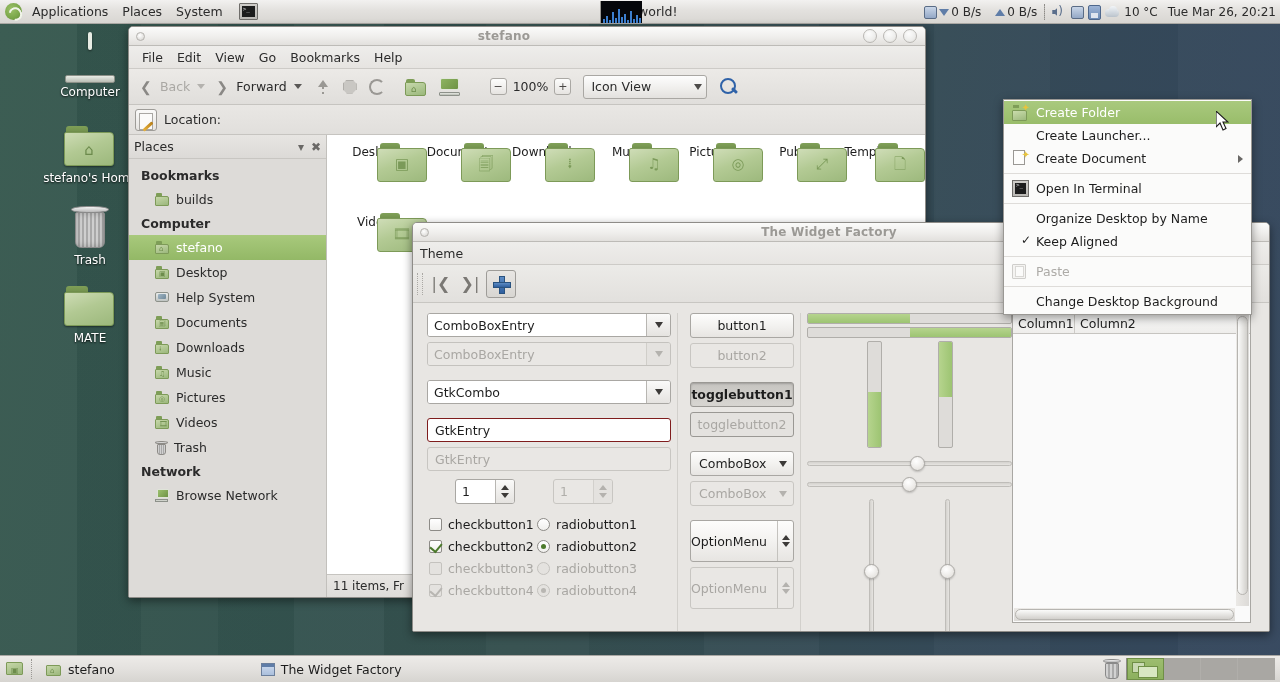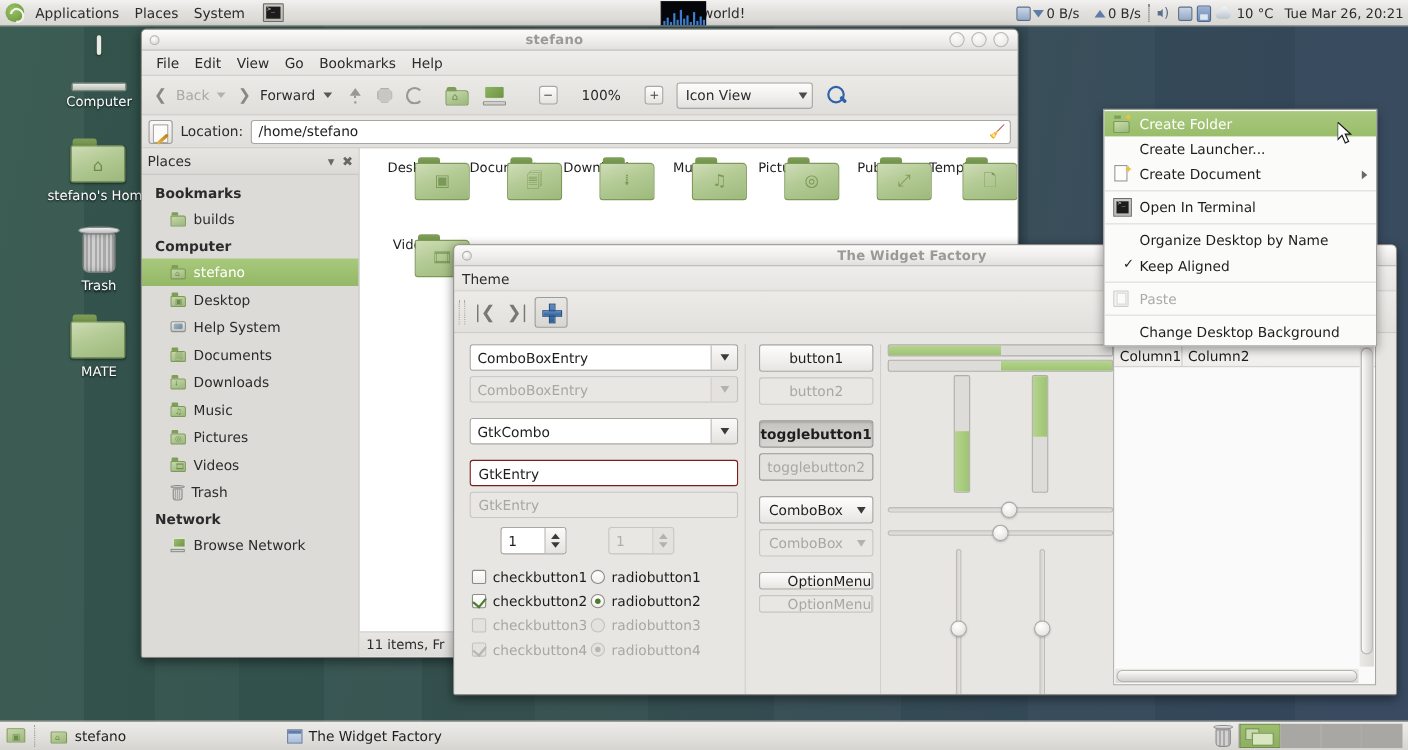--- a/index.html
+++ b/index.html
@@ -211,21 +211,21 @@
   .t-computer { width:22px;height:18px;position:relative; }
   .t-computer .s { position:absolute;left:1px;top:0;width:19px;height:12px;border-radius:2px;
     background:linear-gradient(135deg,#8db461,#6f9345);border:1px solid #e2e6dc; }
   .t-computer .k { position:absolute;left:0;bottom:0;width:21px;height:4px;border-radius:1px;
     background:linear-gradient(180deg,#e7eae4,#b7bbb2);border:1px solid #8d918a; }
   .zoom-btn {
     width:17px;height:17px;border:1px solid #aaa8a4;border-radius:3px;
     background:linear-gradient(180deg,#fdfdfc,#e6e4e1);
     font-size:11px;line-height:15px;text-align:center;color:#4a4846;
   }
-  .zoom-lbl { font-size:12.5px; color:#2b2b2b; margin:0 20px; }
+  .zoom-lbl { font-size:12.5px; color:#2b2b2b; margin:0 4px; }
   .combo {
     display:flex;align-items:center;justify-content:space-between;
     border:1px solid #a9a7a3;border-radius:3px;
     background:linear-gradient(180deg,#fdfdfd 0%,#f1f0ee 50%,#e3e1de 100%);
     font-size:12.5px;color:#2b2b2b;padding:0 4px 0 7px;
   }
   .combo .cv { overflow:hidden;white-space:nowrap; }
   .combo .cd { width:0;height:0;border-left:4.5px solid transparent;border-right:4.5px solid transparent;
                border-top:6px solid #4d4b49;margin-left:6px; }
   .search-ico { width:20px;height:20px;position:relative; }
@@ -416,22 +416,22 @@
   .w-btn.pressed.dis { background:#e4e2df;color:#a9a7a3;font-weight:normal;box-shadow:none; }
   .w-cmb {
     height:25px;display:flex;align-items:center;justify-content:space-between;
     padding:0 6px 0 8px;margin-bottom:5px;
     border:1px solid #a9a7a3;border-radius:3px;
     background:linear-gradient(180deg,#fdfdfc 0%,#f3f2f0 50%,#e7e5e2 100%);
     font-size:12.5px;color:#1d1d1d;
   }
   .w-cmb.dis { background:#e9e7e4;border-color:#c8c6c2;color:#a9a7a3; }
   .w-opt {
-    height:16px;display:flex;align-items:center;justify-content:space-between;
-    padding-left:25px;margin-bottom:5px;
+    height:42px;display:flex;align-items:center;justify-content:space-between;
+    padding-left:0;margin-bottom:5px;
     border:1px solid #a9a7a3;border-radius:3px;
     background:linear-gradient(180deg,#fdfdfc 0%,#f3f2f0 50%,#e7e5e2 100%);
     font-size:12.5px;color:#1d1d1d;overflow:hidden;
   }
   .w-opt .ud2 { width:16px;align-self:stretch;display:flex;flex-direction:column;
     align-items:center;justify-content:center;gap:2px;border-left:1px solid #c4c2be; }
   .w-opt.dis { background:#e9e7e4;border-color:#c8c6c2;color:#a9a7a3; }
   .w-opt.dis .up-t{border-bottom-color:#b4b2ae;} .w-opt.dis .dn-t{border-top-color:#b4b2ae;}
   
   .pbar-h {
@@ -687,24 +687,20 @@
     <span class="zoom-btn">+</span>
     <span class="combo" style="width:124px;height:24px;margin-left:10px;">
       <span class="cv">Icon View</span>
       <span class="cd"></span>
     </span>
     <span class="search-ico" style="margin-left:10px;"></span>
   </div>
   <div class="locbar">
     <span class="edit-btn"></span>
     <span class="loc-label">Location:</span>
-    <span class="loc-input">
-      <span>/home/stefano</span>
-      <span class="broom">🧹</span>
-    </span>
   </div>
   <div class="caja-body">
     <div id="places-pane">
       <div class="places-head">
         <span class="t">Places</span>
         <span class="x">▾</span>
         <span class="x">✖</span>
       </div>
       <div class="places-list">
         <div class="pl-group">Bookmarks</div>

